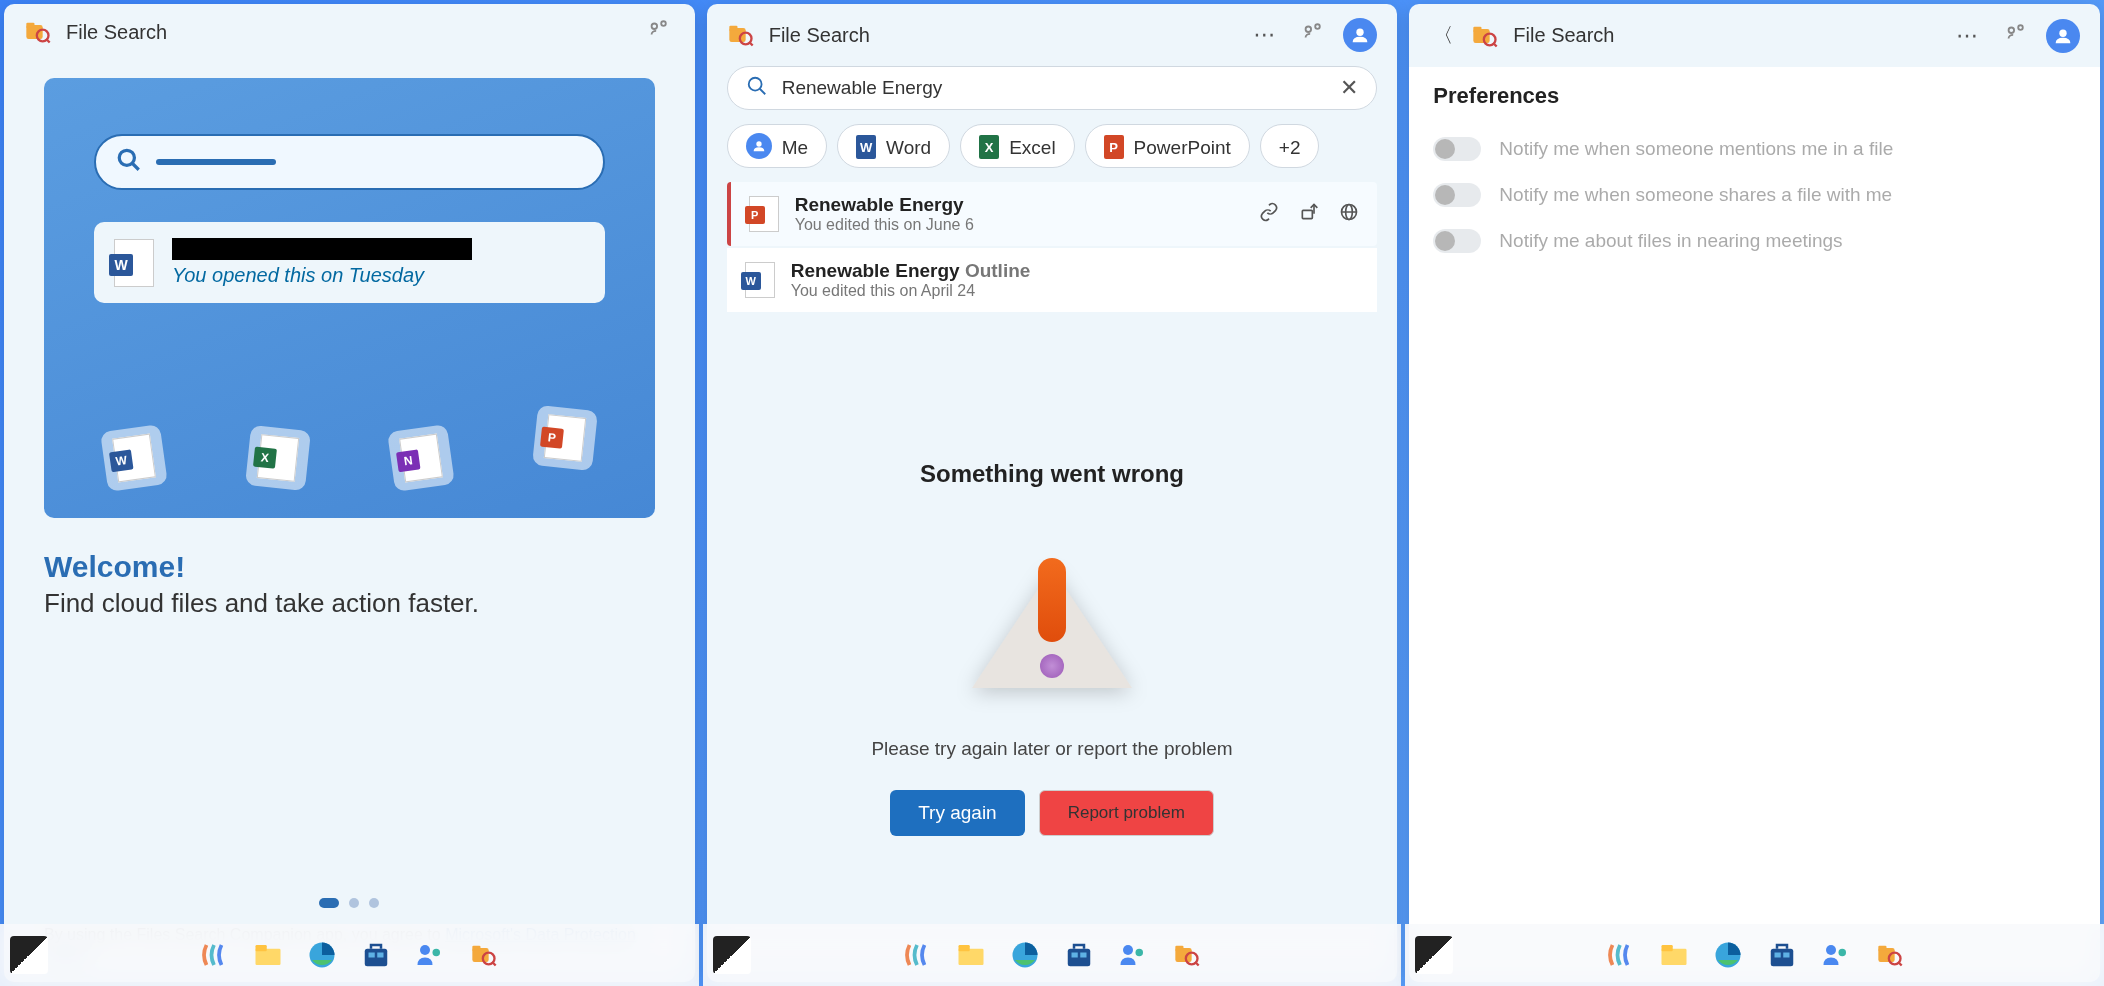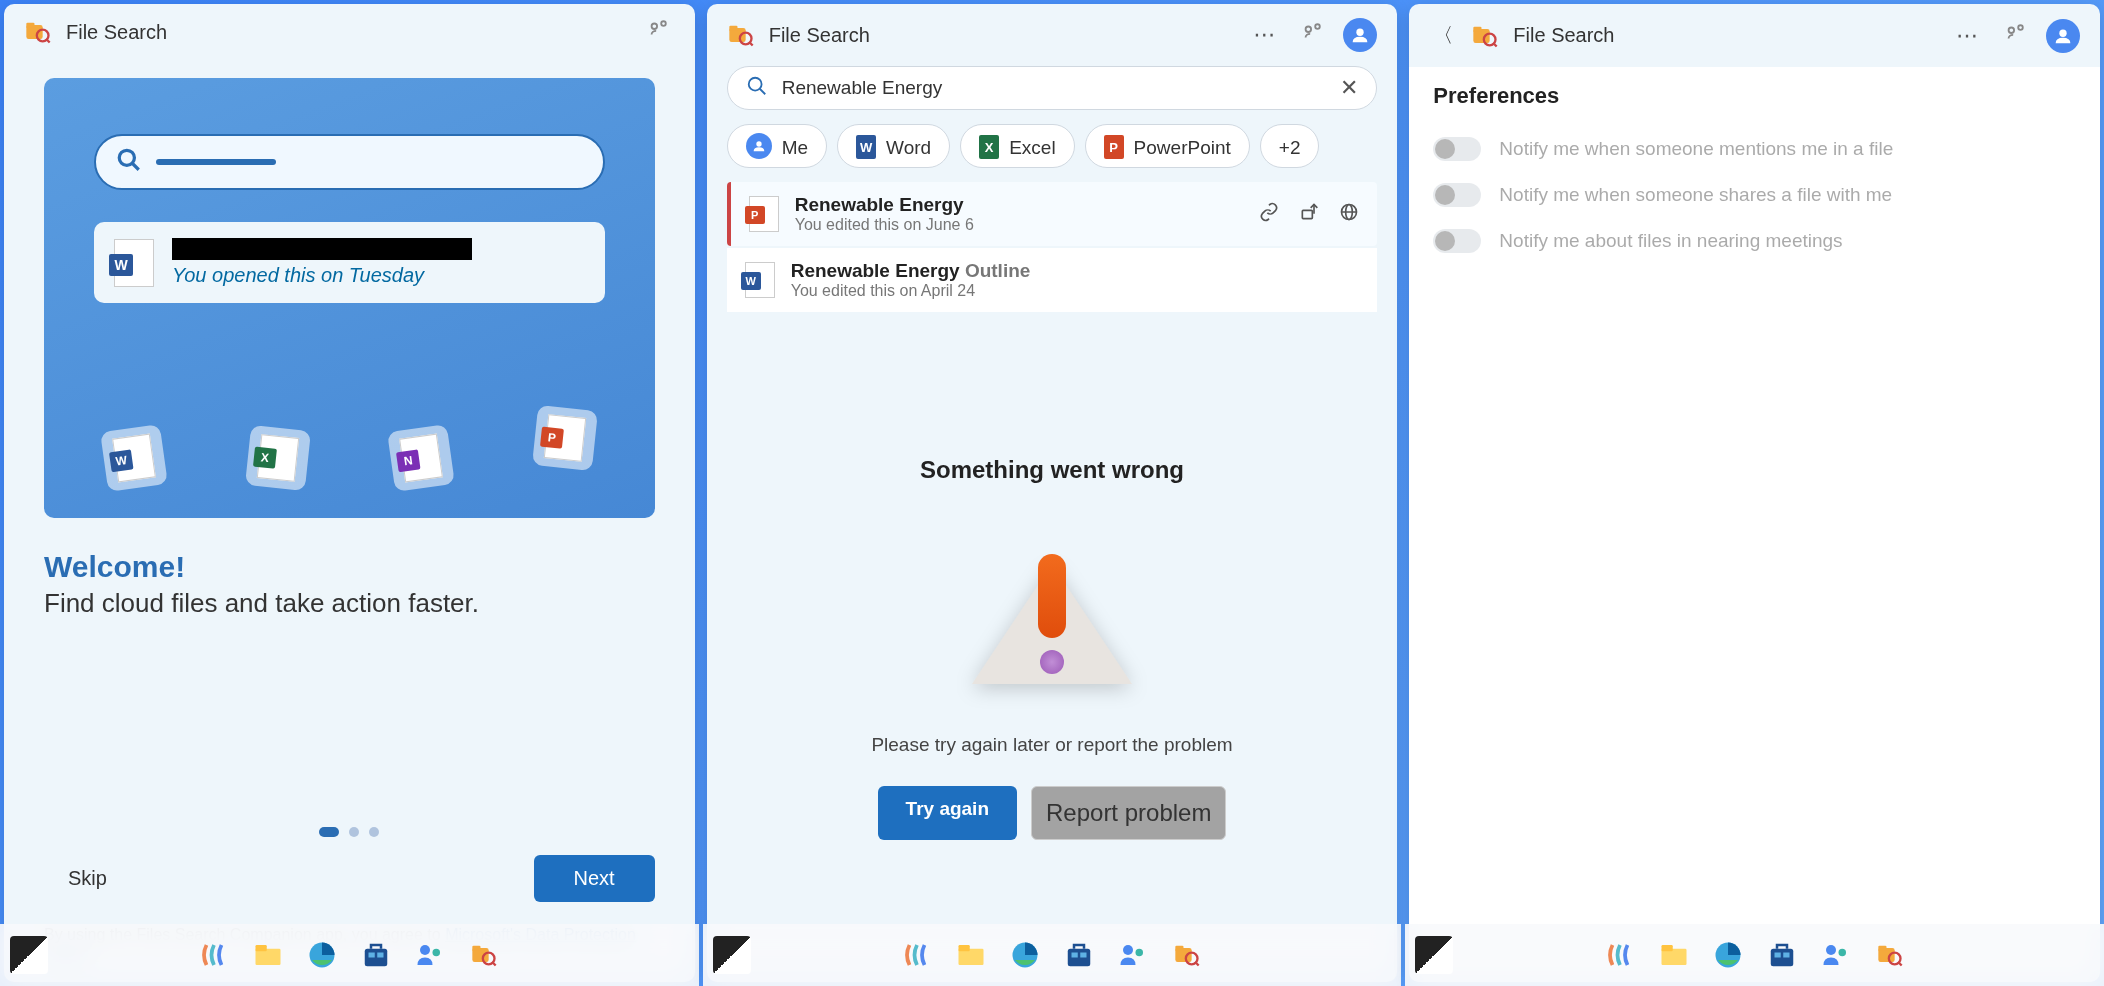--- a/index.html
+++ b/index.html
@@ -463,30 +463,29 @@
   gap: 14px;
 }
 
 .primary-btn {
   background: #1e6fbf;
   color: #fff;
   padding: 12px 28px;
   border-radius: 6px;
   font-size: 19px;
   cursor: pointer;
-  font-weight: bold;
 }
 
 .secondary-btn {
-  background: #a3a3a3;
+  background: #ef4444;
   border: 1px solid #ccc;
   color: #333;
-  padding: 12px 14px;
+  padding: 12px 28px;
   border-radius: 6px;
-  font-size: 24px;
+  font-size: 17px;
   cursor: pointer;
 }
 
 
 .prefs {
   background: #fff;
   flex: 1;
   margin: 0;
   padding: 16px 24px;
   border-radius: 0 0 10px 10px;
@@ -643,24 +642,20 @@
     <div class="welcome-sub">Find cloud files and take action faster.</div>
 
     <div style="flex:1"></div>
 
     <div class="dots">
       <span class="dot active"></span>
       <span class="dot"></span>
       <span class="dot"></span>
     </div>
 
-    <div class="btn-row">
-      <span class="skip-btn">Skip</span>
-      <span class="next-btn">Next</span>
-    </div>
 
     <div class="footer-note">
       <span>By using the Files Search Companion app, you agree to </span><a href="#">Microsoft's Data Protection Notice</a>
     </div>
   </div>
 
   <div class="taskbar">
     <div class="tb-widget"></div>
     <span class="tb-icon">
         <svg width="30" height="30" viewBox="0 0 24 24">

